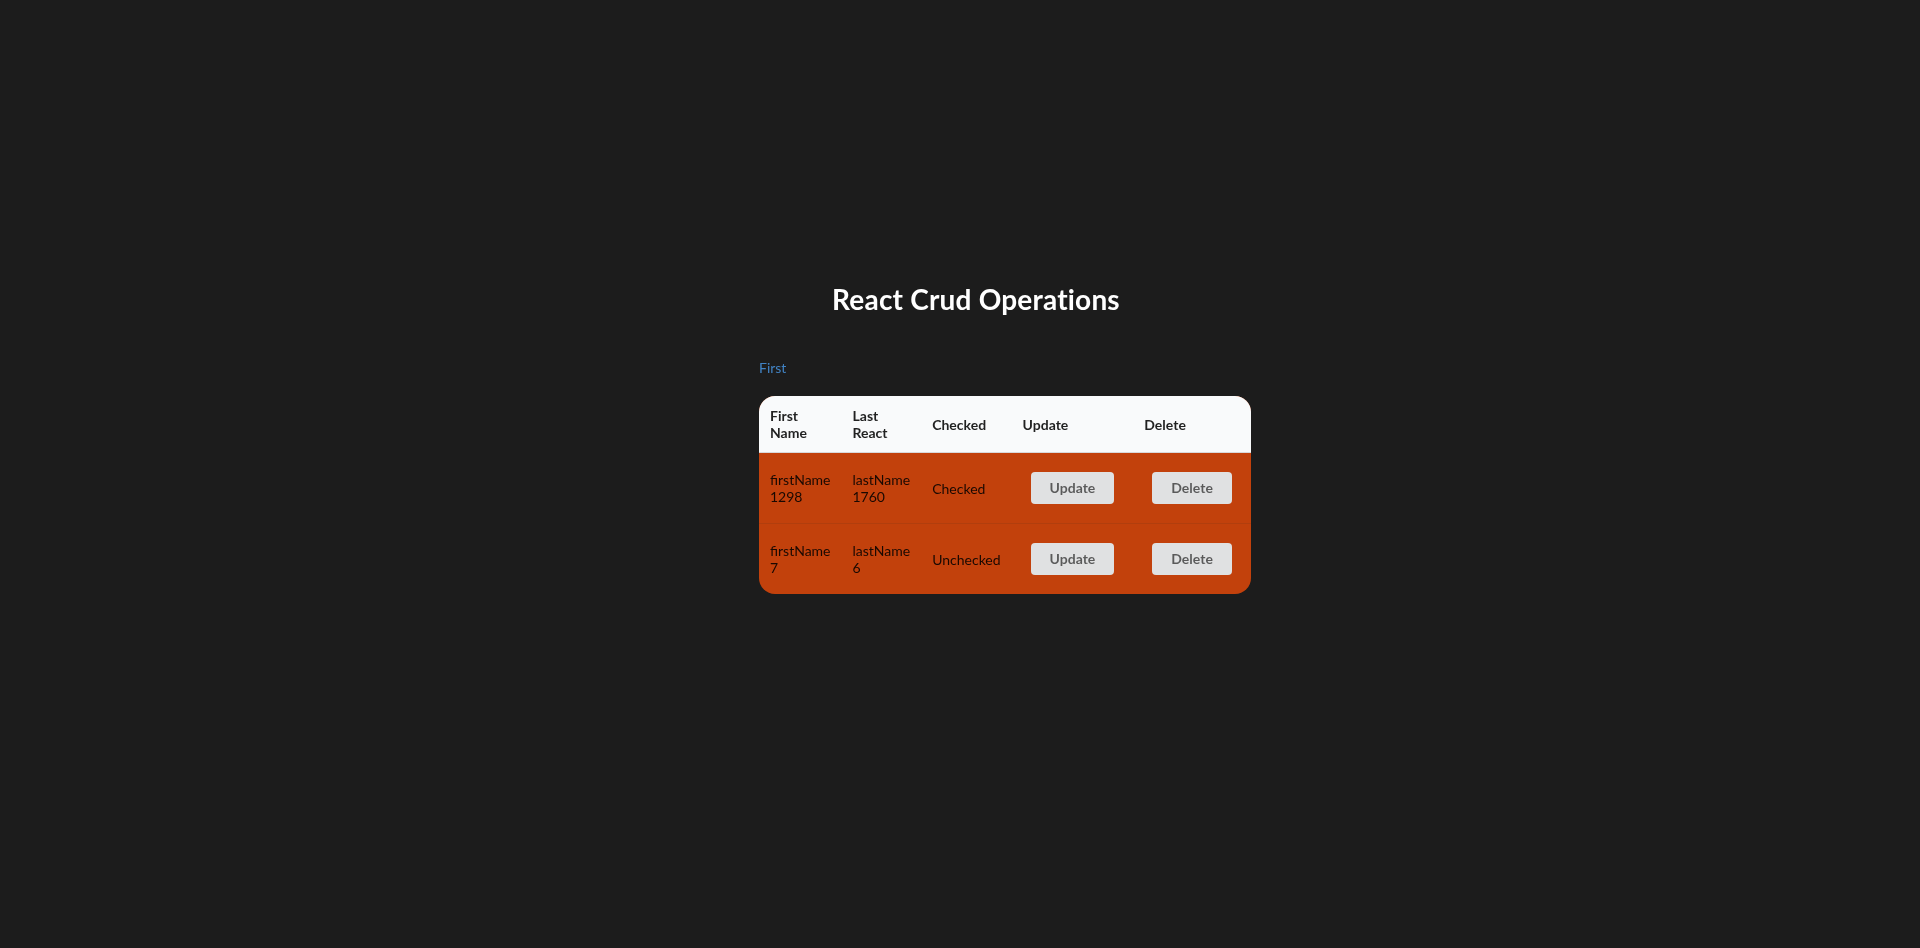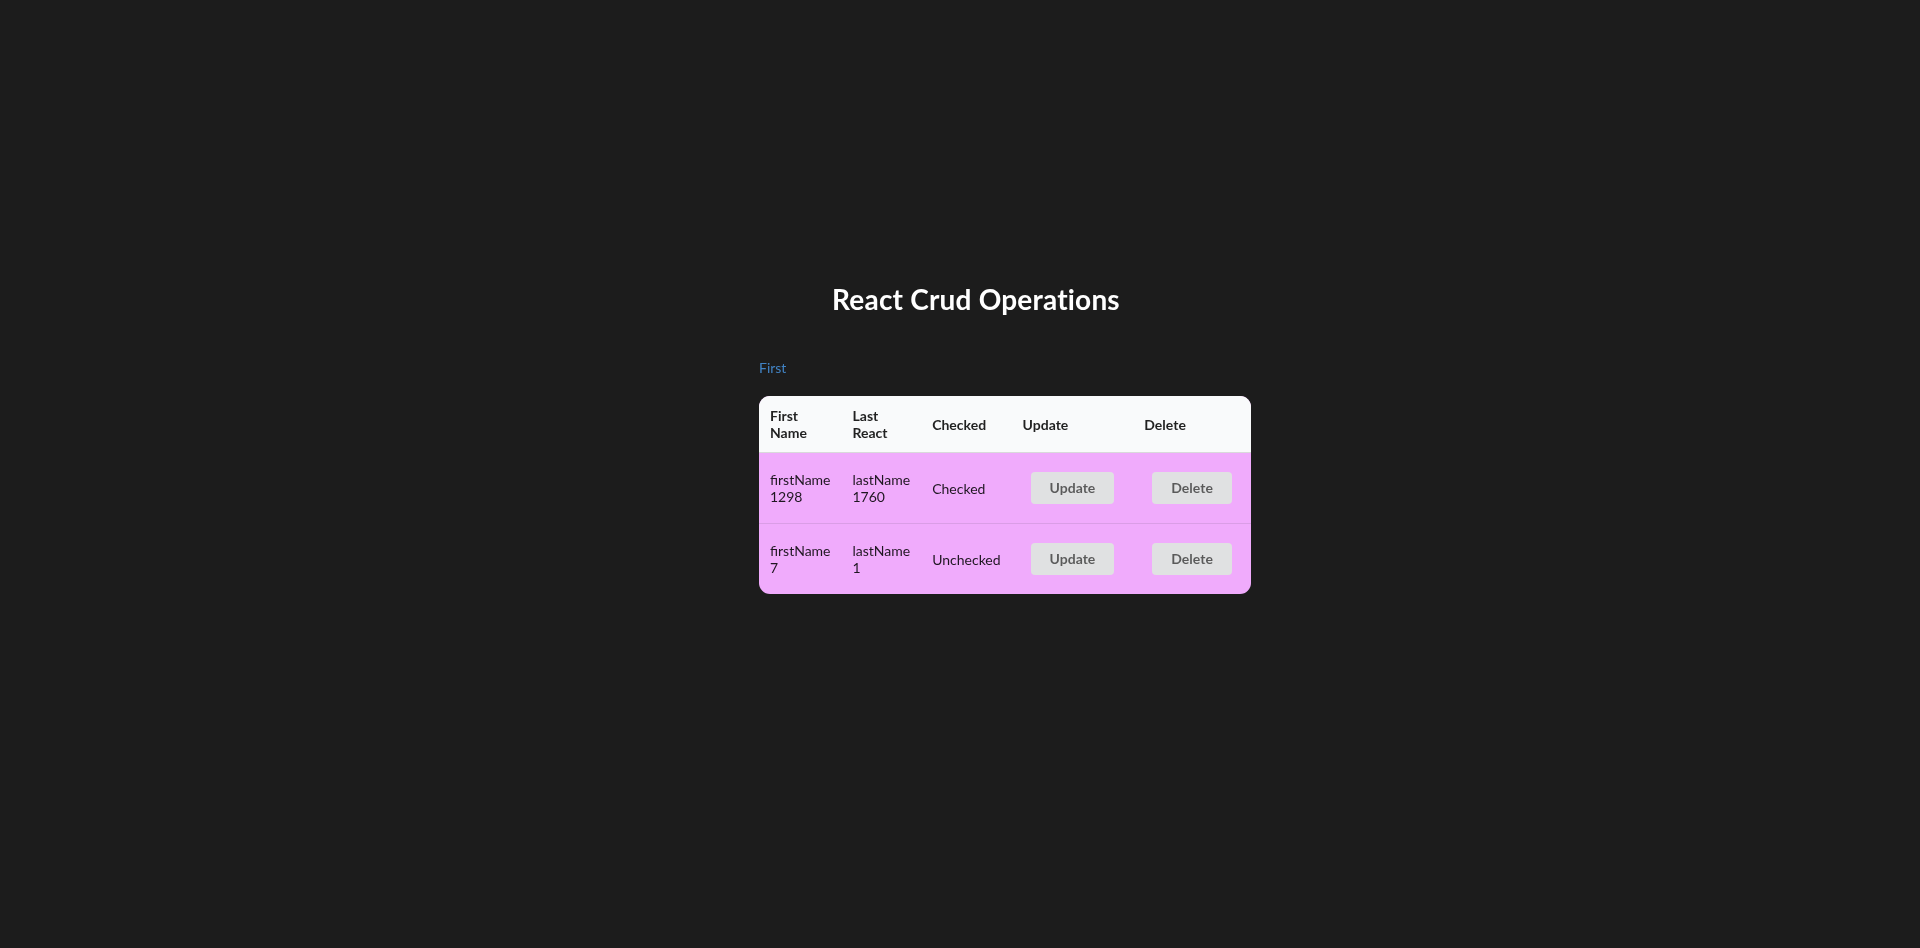--- a/index.html
+++ b/index.html
@@ -38,22 +38,22 @@
     color: #4183c4;
     font-size: 14px;
     text-decoration: none;
     align-self: flex-start;
     margin-bottom: 12px;
     cursor: pointer;
   }
 
   .table {
     width: 100%;
-    background: #f0abfc;
-    border-radius: 11px;
+    background: #c2410c;
+    border-radius: 16px;
     border-collapse: separate;
     border-spacing: 0;
     overflow: hidden;
     color: rgba(0,0,0,.87);
     font-size: 14px;
   }
   .table thead th {
     background: #f9fafb;
     text-align: left;
     padding: 11px 11px;
@@ -105,20 +105,20 @@
     <tbody id="table-body">
         <tr>
           <td>firstName 1298</td>
           <td>lastName 1760</td>
           <td>Checked</td>
           <td><button class="btn">Update</button></td>
           <td><button class="btn">Delete</button></td>
         </tr>
         <tr>
           <td>firstName 7</td>
-          <td>lastName 1</td>
+          <td>lastName 6</td>
           <td>Unchecked</td>
           <td><button class="btn">Update</button></td>
           <td><button class="btn">Delete</button></td>
         </tr>
       </tbody>
   </table>
 </div>
 
 </body></html>

